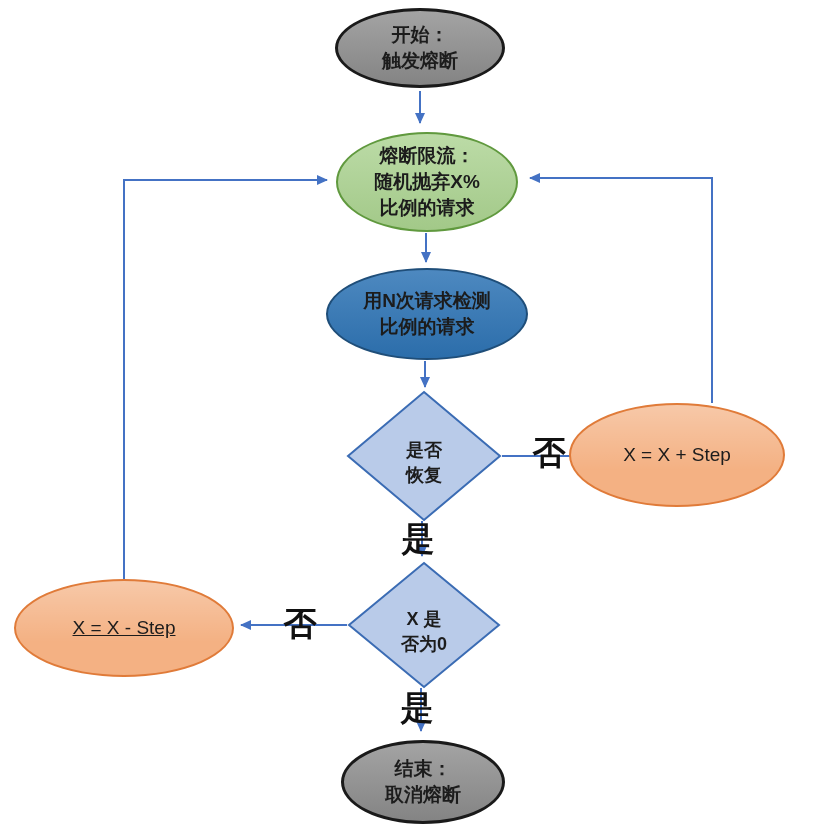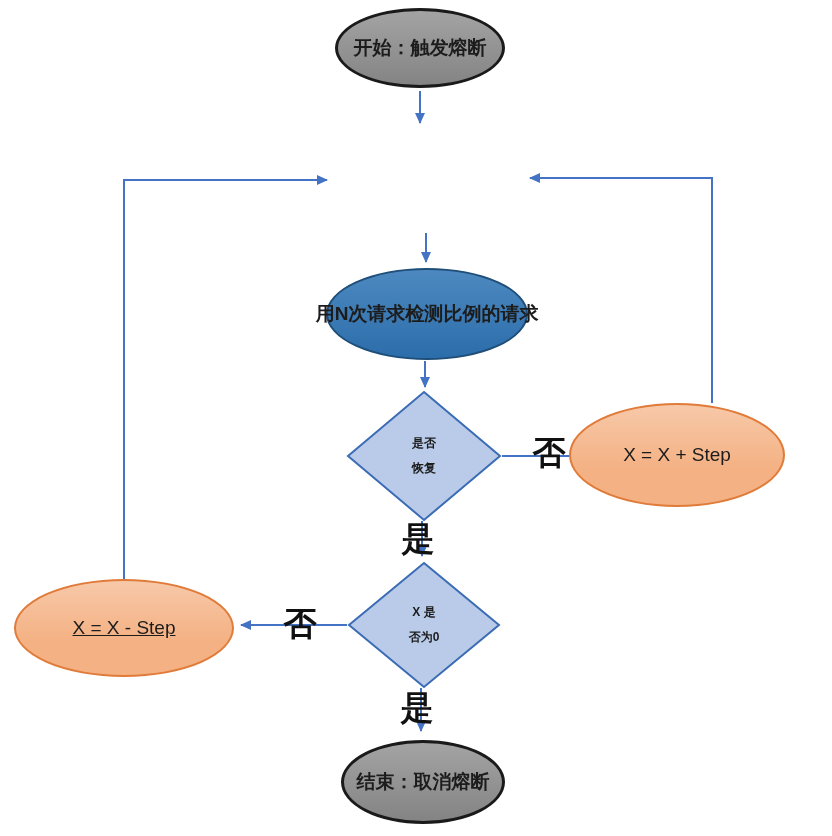--- a/index.html
+++ b/index.html
@@ -20,21 +20,21 @@
   .edge { stroke: var(--connector, #4472c4); stroke-width: 2; fill: none; }
   .arrowhead { fill: var(--connector, #4472c4); }
   .diamond-shape {
     fill: var(--diamond-fill, #b9cbe9);
     stroke: var(--diamond-border, #3b6cb4);
     stroke-width: 2;
   }
   .node {
     position: absolute;
     display: flex;
-    flex-direction: row;
+    flex-direction: column;
     align-items: center;
     justify-content: center;
     text-align: center;
     box-sizing: border-box;
     border-radius: 50%;
     line-height: 26px;
     font-size: 19px;
     font-weight: 600;
     color: var(--text, #1c1c1c);
   }
@@ -57,24 +57,25 @@
   .node-orange {
     background-color: var(--orange-fill, #f4b183);
     background-image: linear-gradient(180deg, rgba(255,255,255,.30), rgba(255,255,255,0) 65%);
     border: 2px solid var(--orange-border, #e07b39);
     font-weight: 400;
   }
   .diamond-text {
     position: absolute;
     transform: translate(-50%, -50%);
     text-align: center;
-    font-size: 12px;
+    font-size: 18px;
     font-weight: 600;
     line-height: 25px;
     color: var(--text, #1c1c1c);
+    margin-top: 7px;
   }
   .diamond-text span { display: block; white-space: nowrap; }
   .edge-label {
     position: absolute;
     transform: translate(-50%, -50%);
     font-size: 33px;
     font-weight: 600;
     color: #111111;
     line-height: 1;
     white-space: nowrap;
@@ -104,20 +105,25 @@
 
     <polygon class="diamond-shape" points="424,392 500,456 424,520 348,456"></polygon>
     <polygon class="diamond-shape" points="424,563 499,625 424,687 349,625"></polygon>
   </svg>
 
   <div class="node node-gray" style="left:335px; top:8px; width:170px; height:80px;">
     <span>开始：</span>
     <span>触发熔断</span>
   </div>
 
+  <div class="node node-green" style="left:336px; top:132px; width:182px; height:100px;">
+    <span>熔断限流：</span>
+    <span>随机抛弃X%</span>
+    <span>比例的请求</span>
+  </div>
 
   <div class="node node-blue" style="left:326px; top:268px; width:202px; height:92px;">
     <span>用N次请求检测</span>
     <span>比例的请求</span>
   </div>
 
   <div class="diamond-text" style="left:424px; top:456px;">
     <span>是否</span>
     <span>恢复</span>
   </div>

